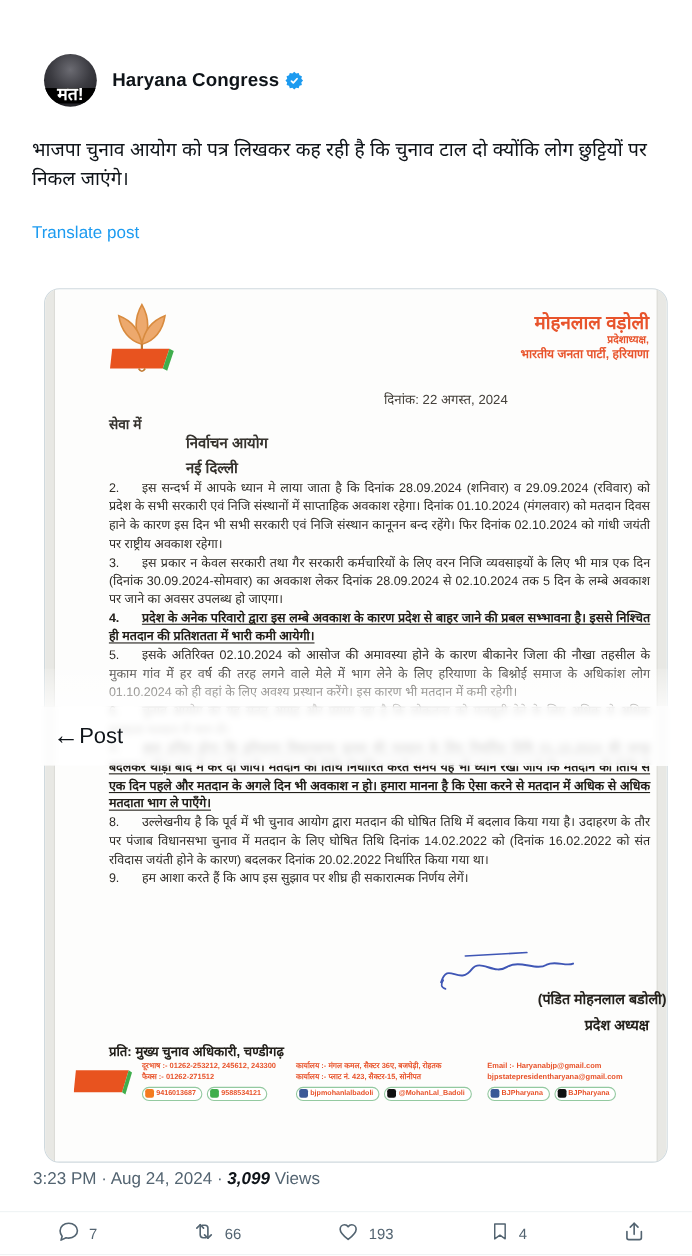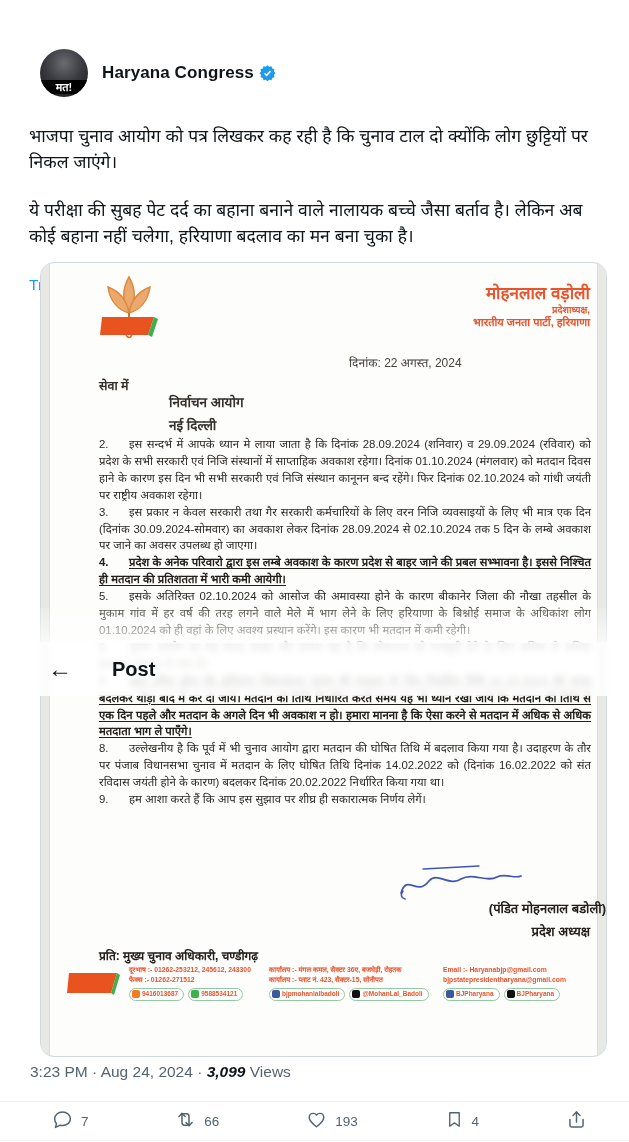--- a/index.html
+++ b/index.html
@@ -5,21 +5,21 @@
   html,body{margin:0;padding:0;background:#fff;}
   body{width:629px;height:1142px;position:relative;overflow:hidden;
        font-family:"Liberation Sans", sans-serif;color:#0f1419;}
 
   
   .tweet-header{position:absolute;top:49px;left:40px;display:flex;gap:14px;align-items:center;}
   .avatar{width:48px;height:48px;border-radius:50%;
           background:radial-gradient(circle at 50% 30%, #6b6b72 0%, #3a3a40 45%, #17171b 100%);
           position:relative;overflow:hidden;flex:0 0 auto;}
   .avatar .av-label{position:absolute;bottom:3px;left:50%;transform:translateX(-50%);
-          background:#000;color:#fff;font-weight:bold;font-size:11px;padding:0 19px;border-radius:2px;line-height:14px;}
+          background:#000;color:#fff;font-weight:bold;font-size:16px;padding:0 19px;border-radius:2px;line-height:14px;}
   .name-row{display:flex;align-items:center;gap:4px;text-align:center;}
   .author-name{font-size:17px;font-weight:700;letter-spacing:.1px;}
   .handle{font-size:15.5px;color:#536471;margin-top:2px;}
 
   
   .tweet-text{position:absolute;top:103px;left:29px;width:577px;font-size:17.5px;line-height:26px;color:#0f1419;margin-top:20px;}
   .tweet-text p{margin:0 0 22px 0;}
   .translate-link{color:#1d9bf0;font-size:15.5px;cursor:pointer;}
 
   
@@ -63,21 +63,21 @@
   .pic.fb{background:#3b5998;}
   .pic.x{background:#111;}
 
   
   .veil{position:absolute;top:608px;left:0;width:629px;height:34px;z-index:5;
         background:linear-gradient(180deg, rgba(255,255,255,0.15) 0%, rgba(255,255,255,0.75) 100%);}
   .sticky-bar{position:absolute;top:642px;left:0;width:629px;height:54px;z-index:6;
         background:rgba(255,255,255,0.86);backdrop-filter:blur(3px);
         display:flex;align-items:center;}
   .back-btn{margin-left:48px;font-size:24px;line-height:24px;color:#0f1419;cursor:pointer;}
-  .sticky-title{margin-left:40px;font-size:20px;font-weight:700;color:#0f1419;}
+  .sticky-title{font-size:20px;font-weight:400;color:#0f1419;}
 
   
   .meta-row{position:absolute;top:1063px;left:30px;font-size:15.5px;color:#536471;}
   .meta-row .views-n{color:#0f1419;font-weight:700;font-style:italic;}
   .action-bar{position:absolute;top:1101px;left:0;width:629px;height:40px;box-sizing:border-box;
         border-top:1px solid #eff3f4;border-bottom:1px solid #eff3f4;
         display:flex;align-items:center;justify-content:space-between;padding:0 42px 0 52px;}
   .action{display:flex;align-items:center;gap:8px;color:#536471;font-size:13.5px;cursor:pointer;}
   .action svg{stroke:#536471;fill:none;stroke-width:1.7;stroke-linecap:round;stroke-linejoin:round;}
 </style>
@@ -96,21 +96,20 @@
           <path fill="#1d9bf0" d="M12 1.6l2.2 2 2.9-.7.9 2.8 2.8.9-.7 2.9 2 2.2-2 2.2.7 2.9-2.8.9-.9 2.8-2.9-.7-2.2 2-2.2-2-2.9.7-.9-2.8-2.8-.9.7-2.9-2-2.2 2-2.2-.7-2.9 2.8-.9.9-2.8 2.9.7z"></path>
           <path d="M8.8 12.3l2.1 2.1 4.3-4.8" stroke="#fff" stroke-width="2" fill="none" stroke-linecap="round" stroke-linejoin="round"></path>
         </svg>
       </span>
     </div>
   </div>
 </div>
 
 <div class="tweet-text">
   <p>भाजपा चुनाव आयोग को पत्र लिखकर कह रही है कि चुनाव टाल दो क्योंकि लोग छुट्टियों पर निकल जाएंगे।</p>
-  <p>ये परीक्षा की सुबह पेट दर्द का बहाना बनाने वाले नालायक बच्चे जैसा बर्ताव है। लेकिन अब कोई बहाना नहीं चलेगा, हरियाणा बदलाव का मन बना चुका है।</p>
   <span class="translate-link">Translate post</span>
 </div>
 
 <div class="attachment">
   <div class="band l"></div>
   <div class="band r"></div>
   <div class="letter">
 
     <div class="bjp-logo">
       <svg width="66" height="74" viewBox="0 0 66 74">

